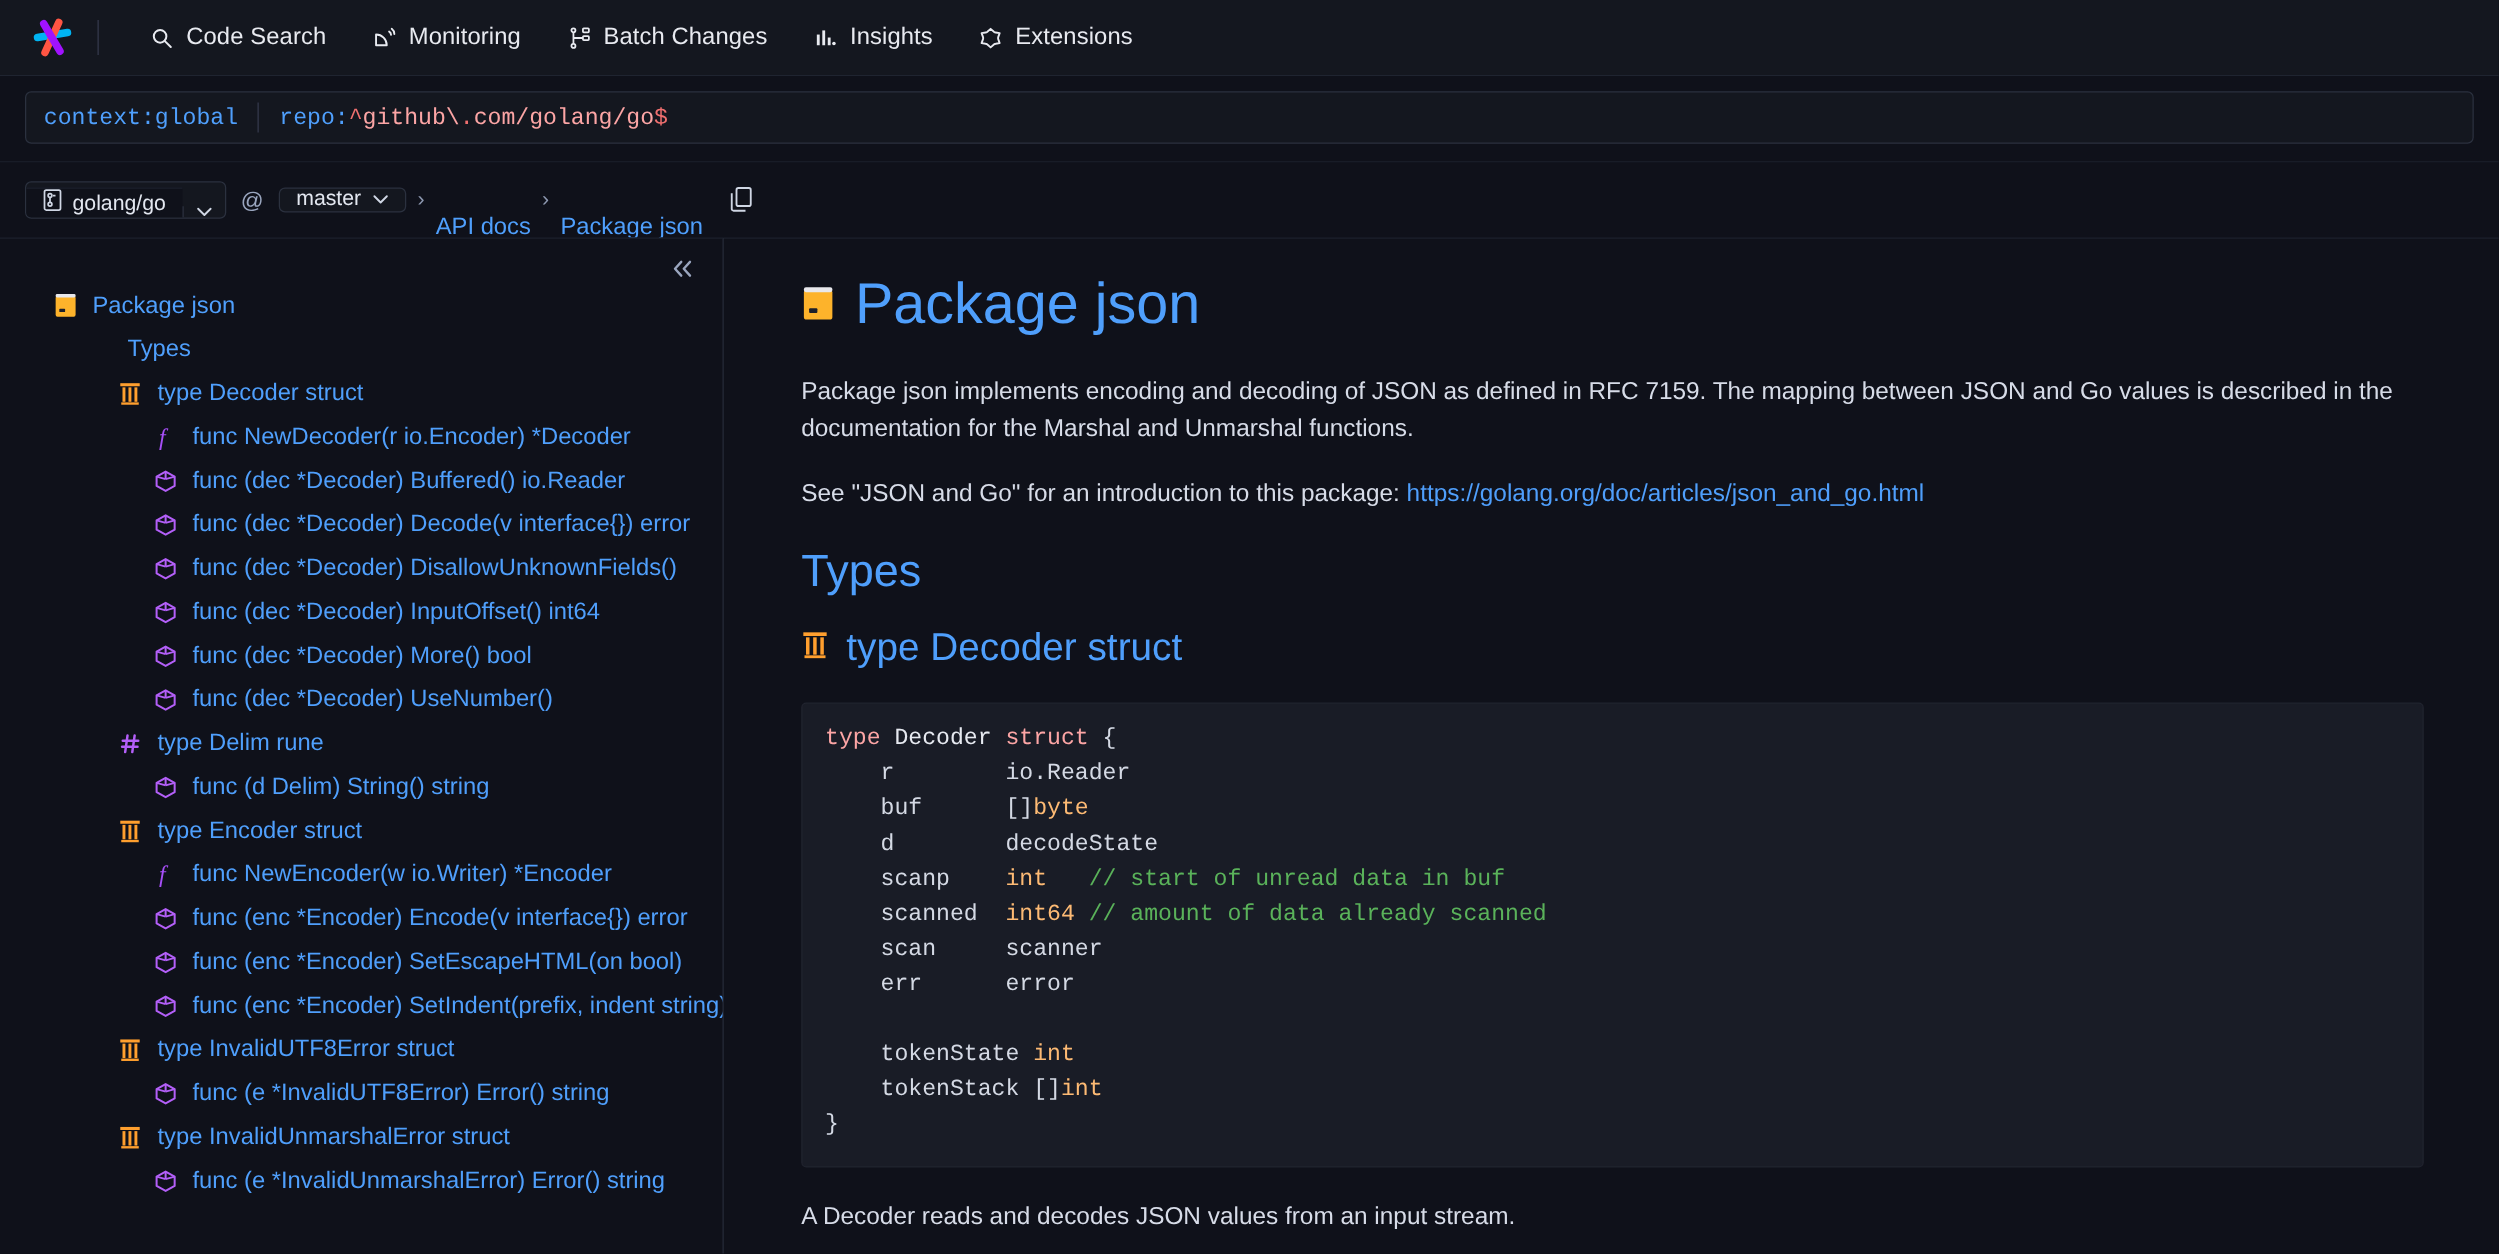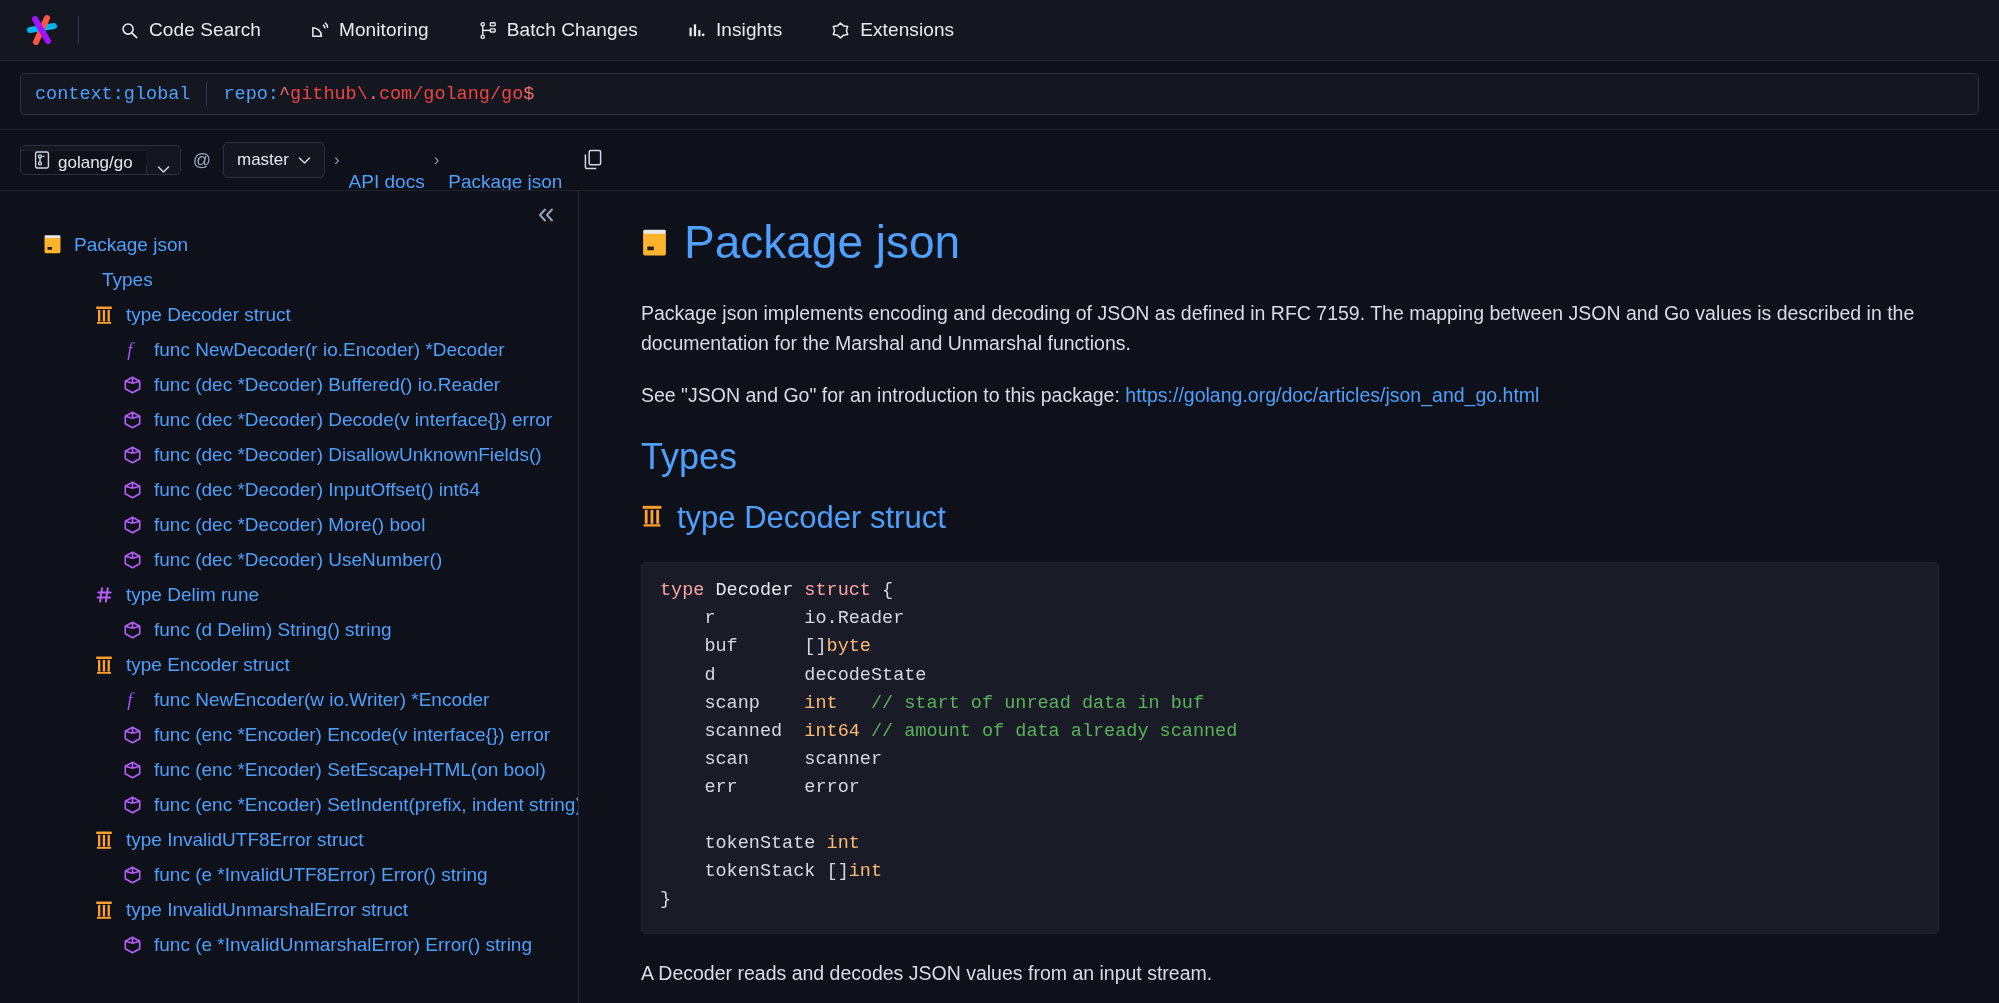--- a/index.html
+++ b/index.html
@@ -15,21 +15,21 @@
   .topbar {
     height: 61px;
     background: #14171f;
     border-bottom: 1px solid #1f2430;
     display: flex; align-items: center;
     padding: 0 20px;
     gap: 0;
   }
   .logo-wrap { width: 44px; height: 44px; display:flex; align-items:center; justify-content:center; margin-right: 6px;}
   .logo-sep { width:1px; height:28px; background:#343a4d; margin: 0 22px 0 8px; }
-  .nav-items { display:flex; align-items:flex-start; gap: 12px; }
+  .nav-items { display:flex; align-items:flex-start; gap: 0px; }
   .nav-item {
     display:flex; align-items:center; gap:9px;
     padding: 8px 18px;
     color:#e8eaf0; font-size:19px; letter-spacing:.1px;
     cursor:pointer; border-radius:4px; white-space:nowrap;
   }
   .nav-item .ico { display:inline-flex; width:21px; height:21px; align-items:center; justify-content:center; }
   .nav-item svg { display:block; }
 
   
@@ -46,21 +46,21 @@
     display:flex; align-items:center;
     padding: 0 14px;
     font-family: "Liberation Mono", monospace;
     font-size: 18.5px;
   }
   .ctx { color:#4f9ffc; }
   .ctx .k { color:#4f9ffc; }
   .vdiv { width:1px; height:24px; background:#343a4d; margin: 0 16px; }
   .q .fld { color:#4f9ffc; }
   .q .re  { color:#ef6f6f; }
-  .q .lit { color:#ef4444; }
+  .q .lit { color:#fca5a5; }
 
   
   .crumbrow {
     height: 60px;
     display:flex; align-items:center;
     padding: 0 20px;
     gap: 0px;
     background:#0f111a;
   }
   .repo-pill {
@@ -72,23 +72,23 @@
     display:flex; align-items:center; gap:8px;
     padding: 0 13px; color:#e3e7f0; font-size:17px; white-space:nowrap;
     cursor:pointer;
   }
   .repo-pill .caret {
     display:flex; align-items:center; justify-content:center;
     width:34px; border-left:1px solid #2b313f; cursor:pointer;
   }
   .at { color:#9aa6bf; font-size:18px; margin: 0 12px; }
   .rev-pill {
-    display:flex; align-items:center; gap:9px;
+    display:flex; align-items:flex-end; gap:9px;
     border:1px solid #2b313f; border-radius:5px; background:#14171f;
-    height:36px; padding: 0 13px; color:#e3e7f0; font-size:17px; cursor:pointer;
+    height:20px; padding: 0 13px; color:#e3e7f0; font-size:17px; cursor:pointer;
   }
   .sep-gt { color:#8d98b0; font-size:17px; margin: 0 9px; }
   .crumb-link { color:#4f9ffc; font-size:19px; cursor:pointer; white-space:nowrap;margin-top:44px; }
   .copy-btn { margin-left:18px; width:26px;height:26px; display:flex;align-items:center;justify-content:center; cursor:pointer;}
 
   
   .split { display:flex; height: calc(1003px - 61px - 69px - 60px); }
 
   .sidebar {
     width: 579px; flex: none;

